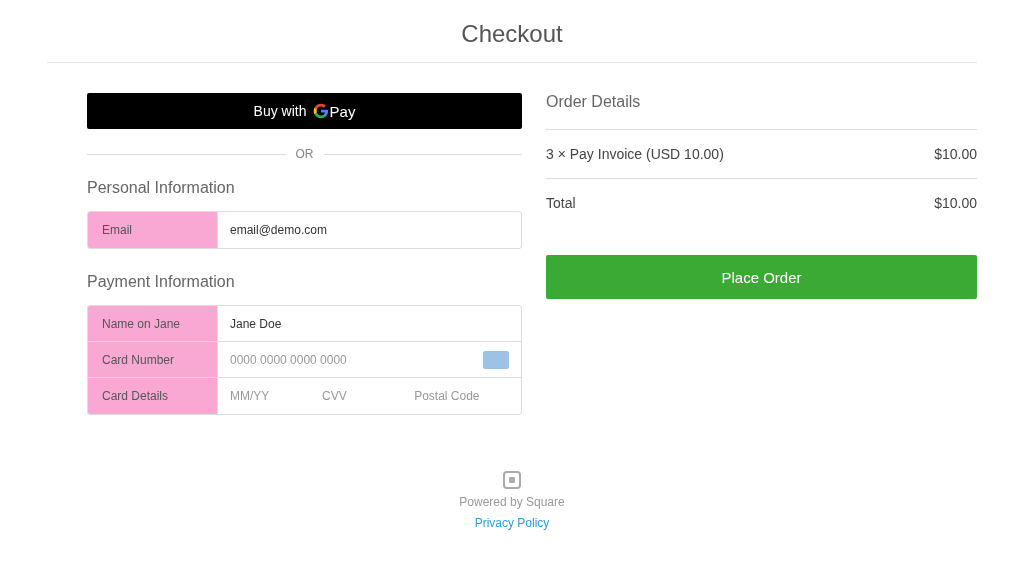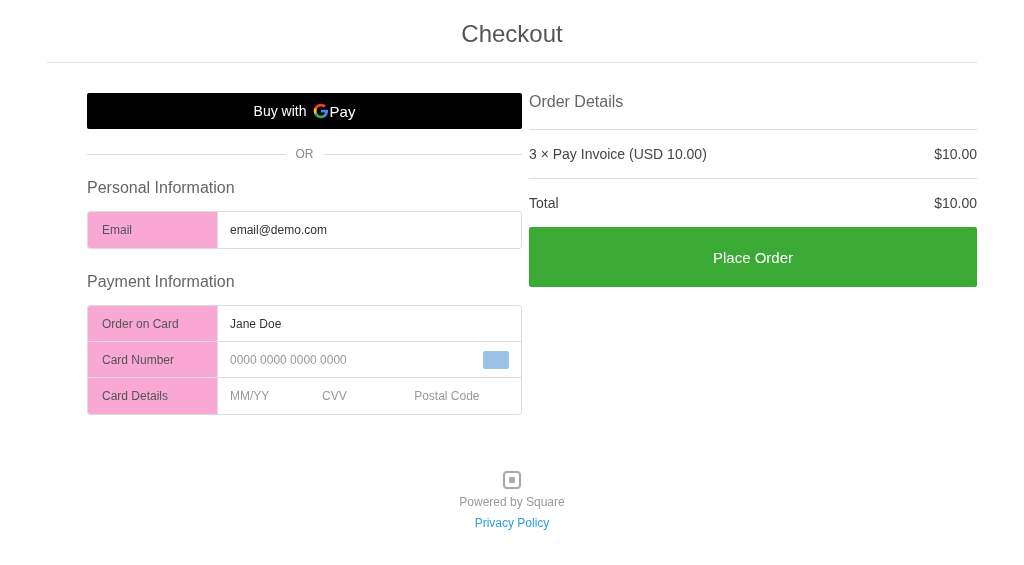--- a/index.html
+++ b/index.html
@@ -17,21 +17,21 @@
       text-align: center;
       font-size: 24px;
       font-weight: 300;
       color: #555;
       padding: 10px 0 14px 0;
       border-bottom: 1px solid #e5e5e5;
       margin-bottom: 30px;
     }
     .columns {
       display: flex;
-      gap: 7px;
+      gap: 24px;
       justify-content: center;
     }
     .left-col {
       flex: 0 0 435px;
       margin-left: 40px;
     }
     .right-col {
       flex: 1;
       margin-right: 0;
     }
@@ -149,25 +149,25 @@
     }
     .order-line.total .order-line-label { font-weight: 400; }
     .order-line-price { font-weight: 400; }
 
     .place-order-btn {
       display: block;
       width: 100%;
       background: #3aaa35;
       color: #fff;
       border: none;
-      height: 60px;
+      height: 44px;
       font-size: 15px;
       cursor: pointer;
       border-radius: 2px;
-      margin-top: 0;
+      margin-top: 28px;
     }
 
     .consent {
       text-align: center;
       font-size: 12px;
       color: #999;
       margin-top: 20px;
     }
     .consent a { color: #2a9fd8; text-decoration: none; }
 
@@ -230,21 +230,21 @@
           <div class="field-label">Email</div>
           <div class="field-input-wrap">
             <input class="field-input" type="text" value="email@demo.com" style="">
           </div>
         </div>
       </div>
 
       <div class="section-title">Payment Information</div>
       <div class="field-group">
         <div class="field-row">
-          <div class="field-label">Order on Card</div>
+          <div class="field-label">Name on Jane</div>
           <div class="field-input-wrap">
             <input class="field-input" type="text" value="Jane Doe" style="">
           </div>
         </div>
         <div class="field-row">
           <div class="field-label">Card Number</div>
           <div class="field-input-wrap">
             <input class="field-input" type="text" placeholder="0000 0000 0000 0000" style="">
             <div class="card-icon"></div>
           </div>

